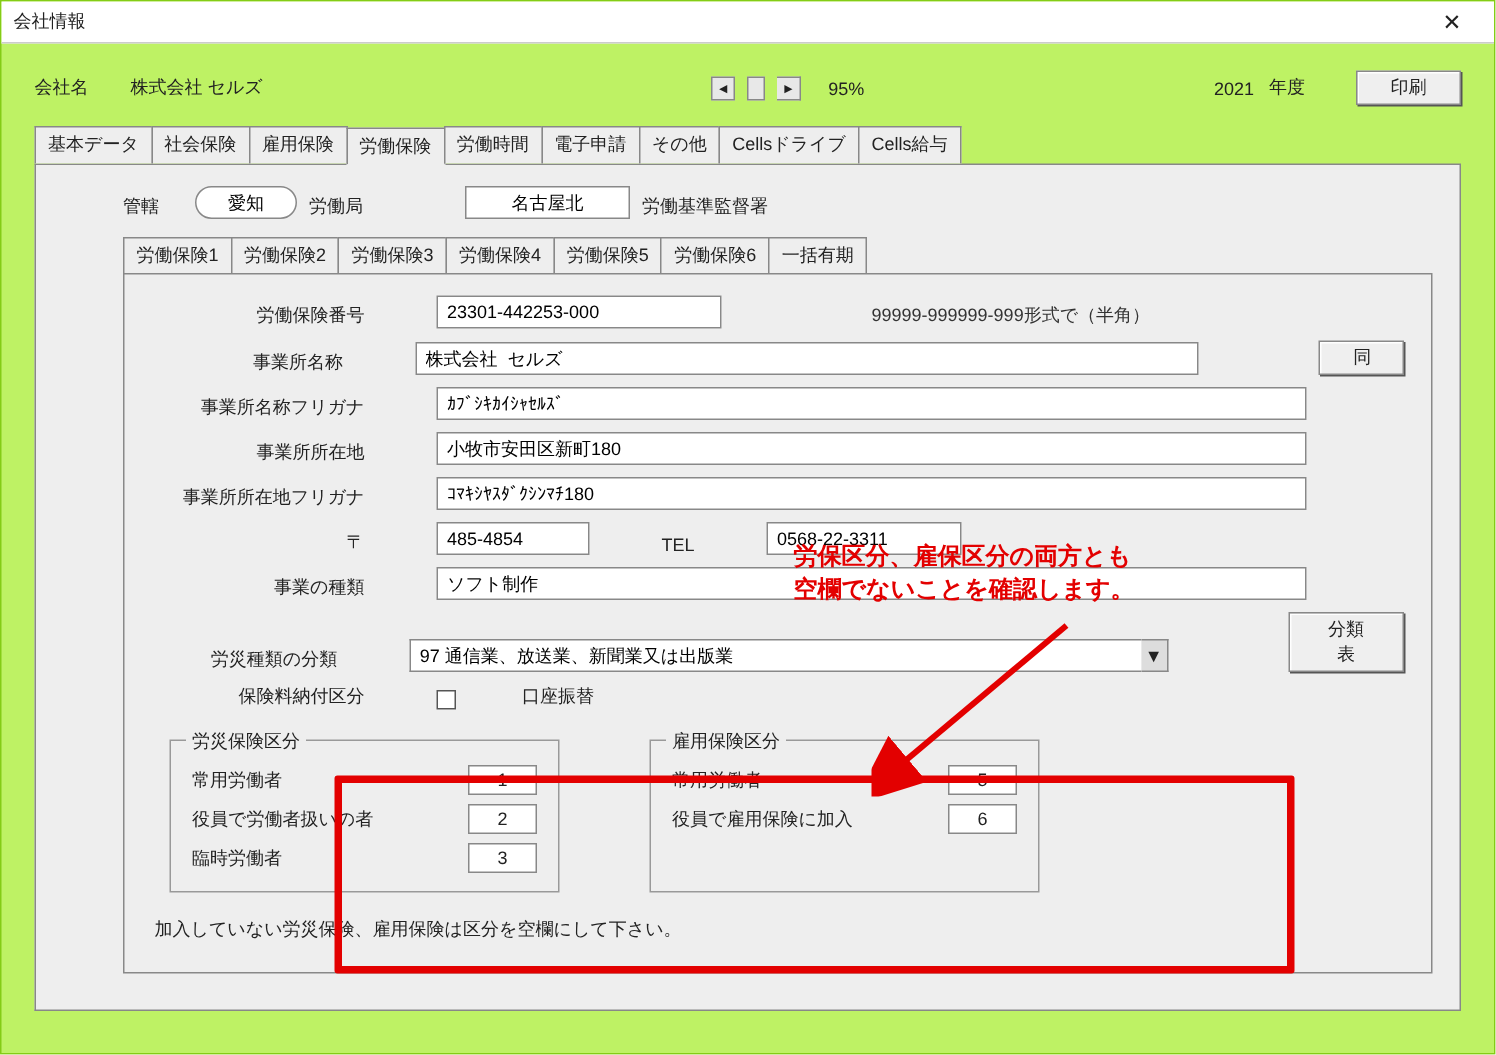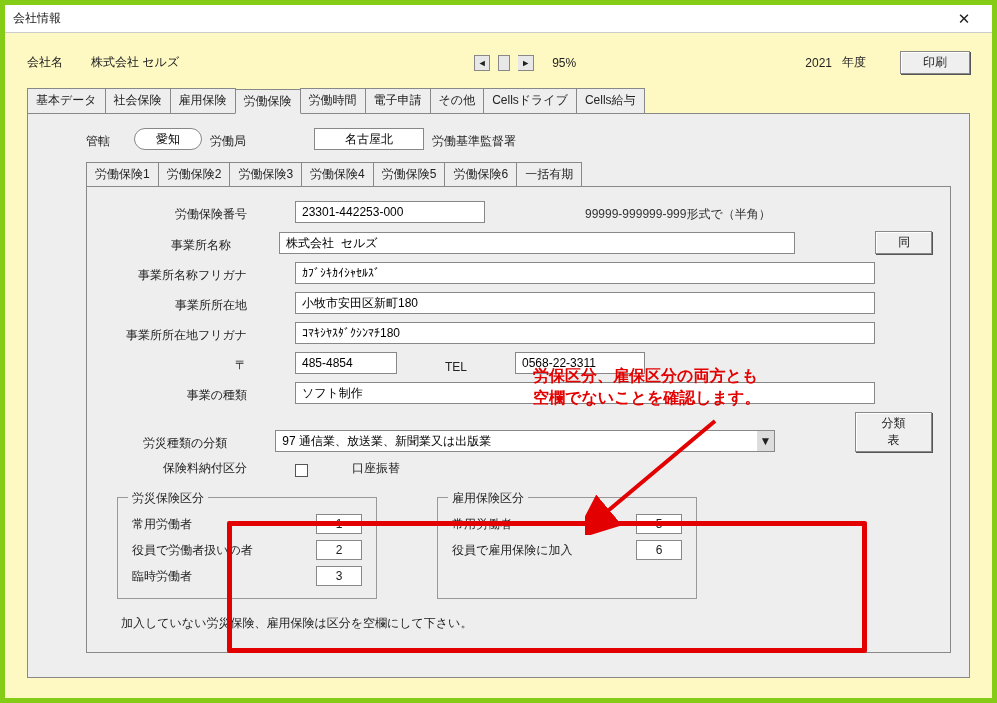--- a/index.html
+++ b/index.html
@@ -10,22 +10,22 @@
     background: #fff;
     color: #222;
     width: 997px;
     height: 703px;
     position: relative;
     overflow: hidden;
   }
   .window {
     width: 997px;
     height: 703px;
-    border: 5px solid #84cc16;
-    background: #fef9c3;
+    border: 1px solid #84cc16;
+    background: #bef264;
     position: relative;
   }
   .titlebar {
     height: 28px;
     display: flex;
     align-items: center;
     padding: 0 8px;
     border-bottom: 1px solid #ccc;
     background: #fff;
   }
@@ -285,21 +285,21 @@
                   <span class="val">5</span>
                 </div>
                 <div class="grouprow">
                   <span>役員で雇用保険に加入</span>
                   <span class="val">6</span>
                 </div>
               </div>
           </div>
         </div>
 
-        <div style="margin-top:16px;margin-left:16px">加入していない労災保険、雇用保険は区分を空欄にして下さい。</div>
+        <div style="margin-top:16px;margin-left:2px">加入していない労災保険、雇用保険は区分を空欄にして下さい。</div>
       </div>
 
     </div>
   </div>
 
   <div class="highlight-box" style="left:222px; top:516px; width:640px; height:132px;"></div>
 
   <div class="annot" style="left:528px; top:360px;">
     <div>労保区分、雇保区分の両方とも</div>
     <div>空欄でないことを確認します。</div>

